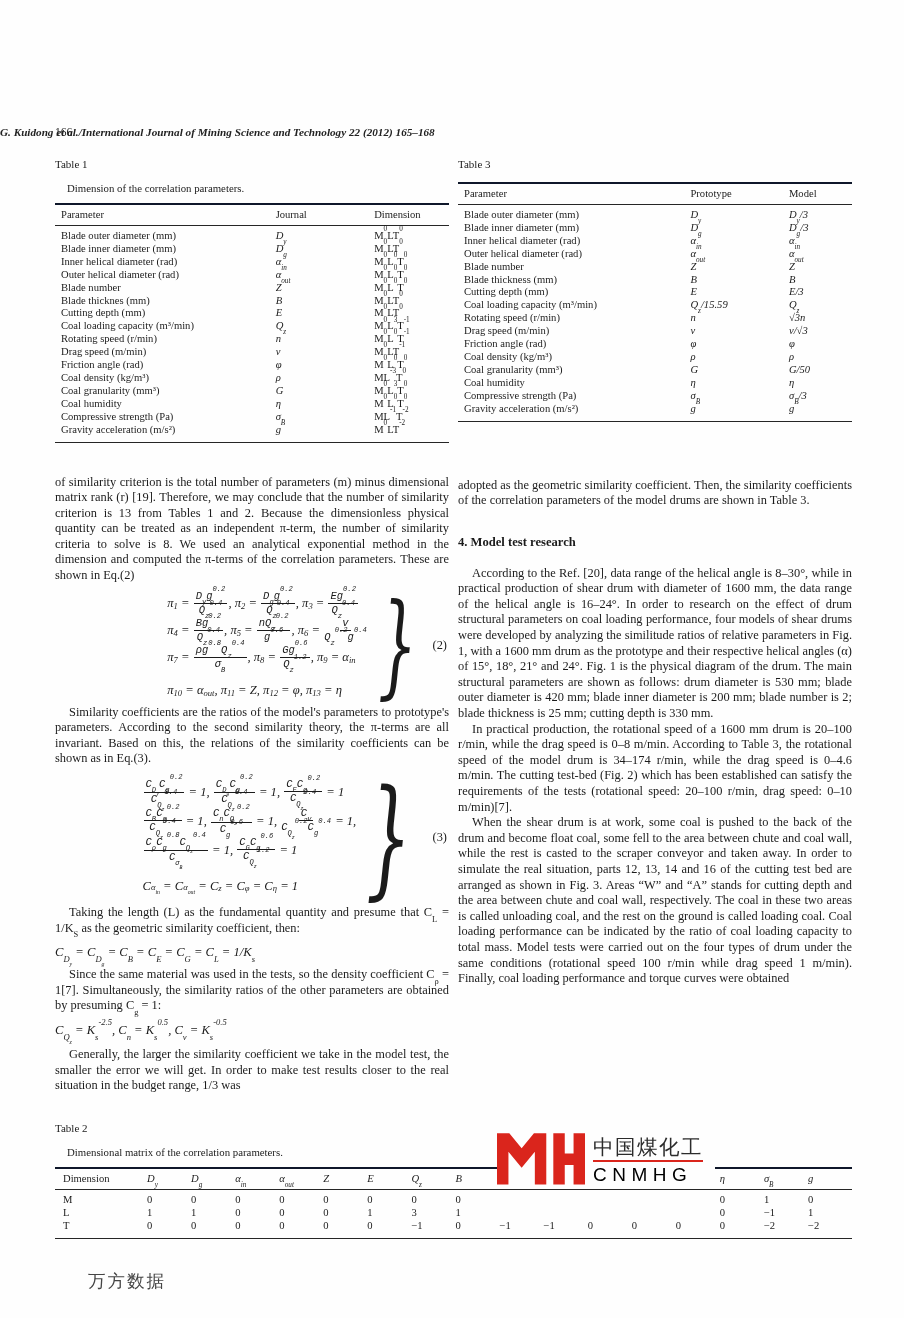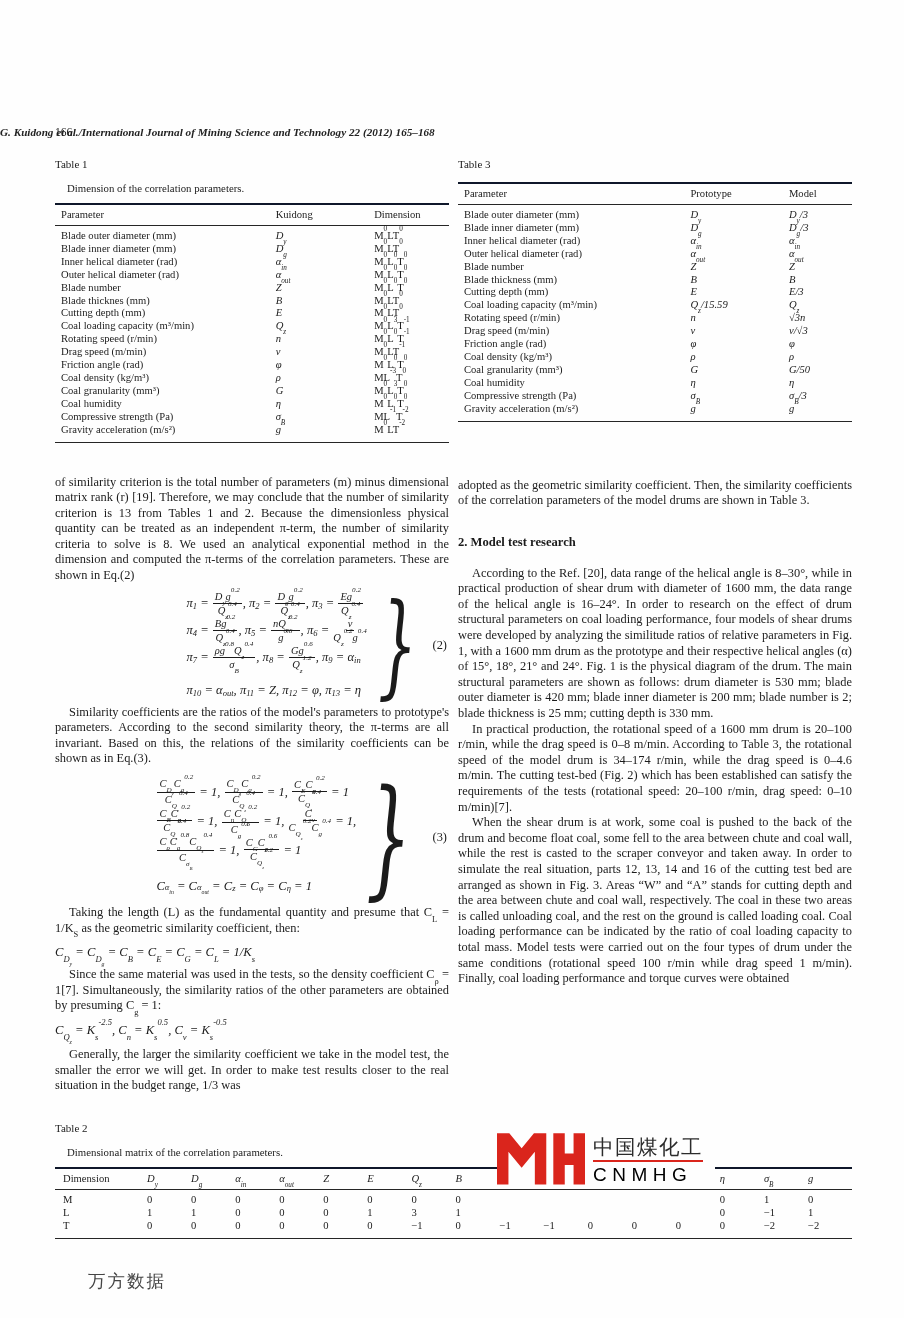--- a/index.html
+++ b/index.html
@@ -30,21 +30,21 @@
   .indent{text-indent:14px;}
   .sect-heading{font-size:12.6px;font-weight:bold;margin:26px 0 16px 0;}
   sub,sup{font-size:68%;line-height:0;position:relative;}
   sub{top:0.28em;} sup{top:-0.45em;}
   
   .eq-block{position:relative;display:flex;align-items:center;font-size:12.6px;font-style:italic;justify-content:flex-end;}
   .eq-lines{display:flex;flex-direction:column;}
   .eq-line{display:flex;align-items:center;white-space:pre;height:27px;}
   .eq-line.plain{height:18px;margin-top:11px;}
   .frac{display:inline-flex;flex-direction:column;align-items:center;vertical-align:middle;
-        font-size:10.5px;line-height:1.05;margin:6px 1px;}
+        font-size:10.5px;line-height:1.05;margin:6px 1px;font-family:Liberation Mono, monospace;}
   .frac .fnum{display:block;padding:0 2px 1px 2px;border-bottom:0.9px solid #1b1b1b;}
   .frac .fden{display:block;padding-top:1px;}
   .brace{font-family:"DejaVu Serif",serif;font-weight:300;color:#1b1b1b;
          transform:scaleX(0.55);transform-origin:left center;margin-left:10px;}
   .brace.b2{font-size:112px;line-height:100px;}
   .brace.b3{font-size:130px;line-height:116px;}
   .eq-num{position:absolute;right:2px;top:50%;transform:translateY(-50%);font-style:normal;font-size:12.4px;}
   .eq-single{font-size:12.6px;font-style:italic;line-height:20px;margin:0;}
   
   .table2-block{position:absolute;left:55px;top:1122px;width:797px;}
@@ -80,21 +80,21 @@
     <p class="tbl-caption">Dimension of the correlation parameters.</p>
     <table class="paper-table t1">
       <colgroup>
           <col style="width:56%">
           <col style="width:25%">
           <col>
         </colgroup>
       <thead>
           <tr>
             <th>Parameter</th>
-            <th>Kuidong</th>
+            <th>Journal</th>
             <th>Dimension</th>
           </tr>
         </thead>
       <tbody>
           <tr>
             <td>Blade outer diameter (mm)</td>
             <td>D<sub>y</sub></td>
             <td>M<sup>0</sup>LT<sup>0</sup></td>
           </tr>
           <tr>
@@ -301,21 +301,21 @@
           </tr>
           <tr>
             <td>Gravity acceleration (m/s²)</td>
             <td>g</td>
             <td>g</td>
           </tr>
         </tbody>
     </table>
 
     <p class="para" style="margin-top:56px">adopted as the geometric similarity coefficient. Then, the similarity coefficients of the correlation parameters of the model drums are shown in Table 3.</p>
-    <p class="sect-heading">2. Model test research</p>
+    <p class="sect-heading">4. Model test research</p>
     <p class="para indent">According to the Ref. [20], data range of the helical angle is 8–30°, while in practical production of shear drum with diameter of 1600 mm, the data range of the helical angle is 16–24°. In order to research on the effect of drum structural parameters on coal loading performance, four models of shear drums were developed by analyzing the similitude ratios of relative parameters in Fig. 1, with a 1600 mm drum as the prototype and their respective helical angles (α) of 15°, 18°, 21° and 24°. Fig. 1 is the physical diagram of the drum. The main structural parameters are shown as follows: drum diameter is 530 mm; blade outer diameter is 420 mm; blade inner diameter is 200 mm; blade number is 2; blade thickness is 25 mm; cutting depth is 330 mm.</p>
     <p class="para indent">In practical production, the rotational speed of a 1600 mm drum is 20–100 r/min, while the drag speed is 0–8 m/min. According to Table 3, the rotational speed of the model drum is 34–174 r/min, while the drag speed is 0–4.6 m/min. The cutting test-bed (Fig. 2) which has been established can satisfy the requirements of the tests (rotational speed: 20–100 r/min, drag speed: 0–10 m/min)[7].</p>
     <p class="para indent">When the shear drum is at work, some coal is pushed to the back of the drum and become float coal, some fell to the area between chute and coal wall, while the rest is casted to the scraper conveyor and taken away. In order to simulate the real situation, parts 12, 13, 14 and 16 of the cutting test bed are arranged as shown in Fig. 3. Areas “W” and “A” stands for cutting depth and the area between chute and coal wall, respectively. The coal in these two areas is called unloading coal, and the rest on the ground is called loading coal. Coal loading performance can be indicated by the ratio of coal loading capacity to total mass. Model tests were carried out on the four types of drum under the same conditions (rotational speed 100 r/min while drag speed 1 m/min). Finally, coal loading performance and torque curves were obtained</p>
   </div>
 
   <div class="table2-block">
     <p class="tbl-label mt">Table 2</p>
     <p class="tbl-caption">Dimensional matrix of the correlation parameters.</p>
     <table class="paper-table t2">
       <colgroup>

